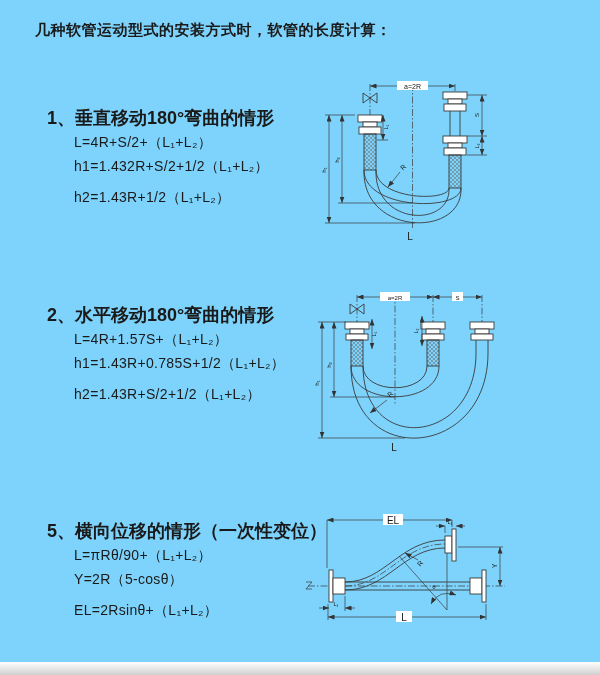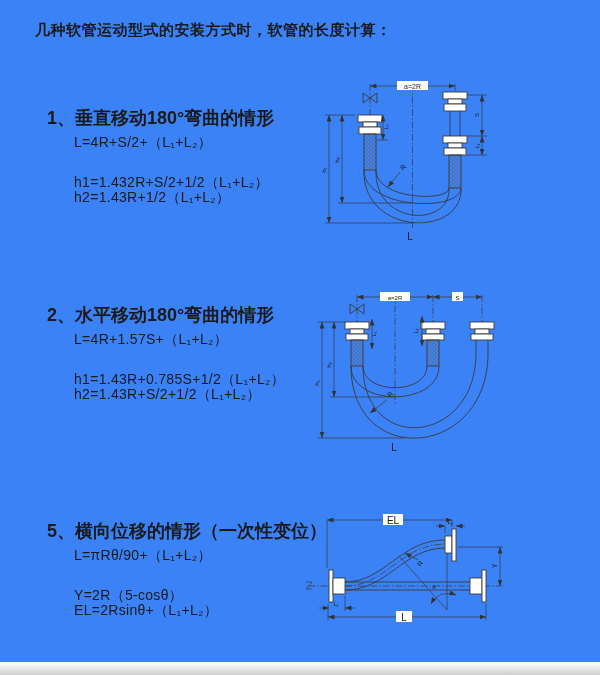--- a/index.html
+++ b/index.html
@@ -1,22 +1,22 @@
 <!DOCTYPE html>
 <html><head>
 <meta charset="utf-8">
 <style>
   html,body{margin:0;padding:0;}
   body{width:600px;height:675px;background:#fff;font-family:"Liberation Sans",sans-serif;color:#1a1a1a;overflow:hidden;}
-  .page{position:relative;width:600px;height:675px;background:#3b82f6;}
+  .page{position:relative;width:600px;height:675px;background:#7dd3fc;}
   .title{position:absolute;left:35px;top:21px;font-size:15px;font-weight:bold;letter-spacing:.5px;white-space:nowrap;}
   .sec{position:absolute;}
   .sec .h{position:absolute;left:0;top:0;font-size:18px;font-weight:bold;white-space:nowrap;}
   .sec .f{position:absolute;left:27px;font-size:14px;white-space:nowrap;letter-spacing:.3px;}
-  .f0{top:28px;} .f1{top:68px;} .f2{top:83px;}
+  .f0{top:28px;} .f1{top:52px;} .f2{top:83px;}
   .diag{position:absolute;}
   svg{display:block;}
   svg text{font-family:"Liberation Sans",sans-serif;fill:#1a1a1a;}
   .ln{stroke:#3a3a3a;stroke-width:.9;fill:none;}
   .dim{stroke:#3a3a3a;stroke-width:.7;fill:none;}
   .cl{stroke:#3a3a3a;stroke-width:.7;fill:none;stroke-dasharray:7 2 1.5 2;}
   .pipe{stroke:#3a3a3a;stroke-width:.9;fill:#fff;}
   .tube{stroke:#3a3a3a;stroke-width:.9;}
   .bg{fill:#fff;stroke:none;}
   .t6{font-size:6px;} .t55{font-size:5.5px;} .t7{font-size:7px;} .t10{font-size:10px;}

